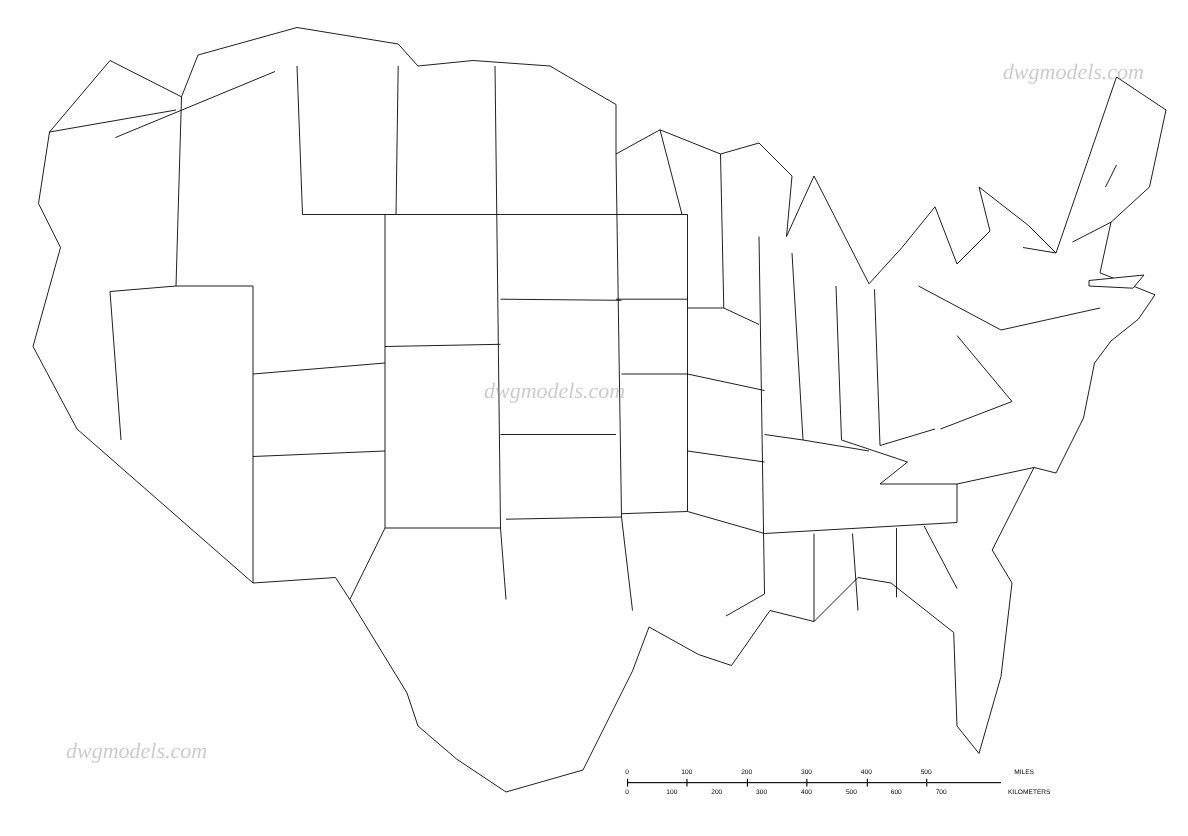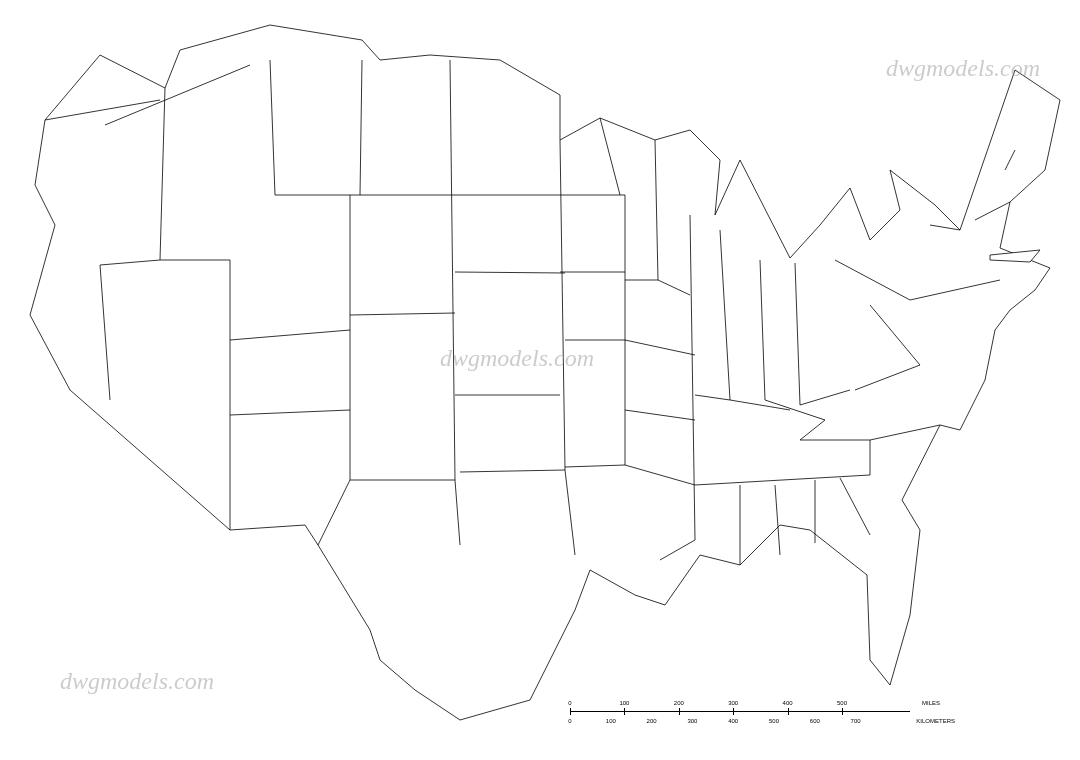--- a/index.html
+++ b/index.html
@@ -24,21 +24,21 @@
     }
     .state-path {
       fill: #ffffff;
       stroke: #000000;
       stroke-width: 0.8;
     }
     .watermark {
       position: absolute;
       font-family: Georgia, 'Times New Roman', serif;
       font-style: italic;
-      font-size: 24px;
+      font-size: 20px;
       color: #999999;
       opacity: 0.5;
       pointer-events: none;
       user-select: none;
     }
     .watermark-top-right { top: 55px; right: 40px; }
     .watermark-center { top: 345px; left: 440px; }
     .watermark-bottom-left { bottom: 65px; left: 60px; }
     .scale-bar {
       position: absolute;

